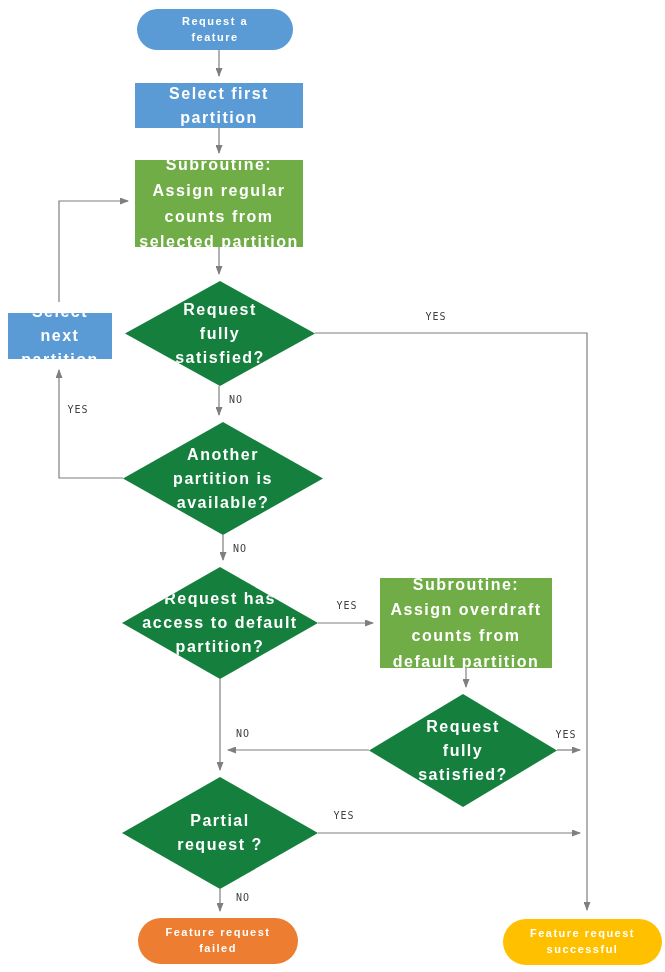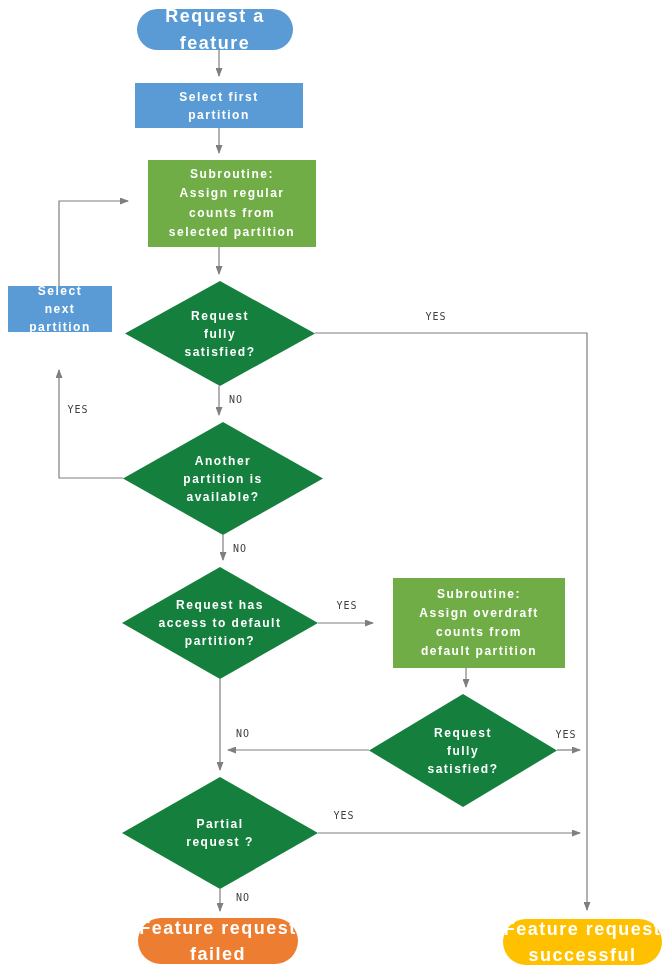--- a/index.html
+++ b/index.html
@@ -1,24 +1,24 @@
 <!DOCTYPE html>
 <html><head>
 <meta charset="utf-8">
 <style>
   html,body{margin:0;padding:0;background:#ffffff;}
   #canvas{position:relative;width:665px;height:972px;background:#ffffff;overflow:hidden;
           font-family:"Liberation Sans",sans-serif;}
   #edges{position:absolute;left:0;top:0;width:665px;height:972px;}
   .node{position:absolute;display:flex;align-items:center;justify-content:center;
-        text-align:center;color:#ffffff;font-weight:bold;font-size:12px;
+        text-align:center;color:#ffffff;font-weight:bold;font-size:16px;
         letter-spacing:1.5px;line-height:1.5;white-space:pre-line;box-sizing:border-box;}
-  .pill{border-radius:23px;background:#5B9BD5;font-size:18px;line-height:1.45;}
+  .pill{border-radius:23px;background:#5B9BD5;font-size:11px;line-height:1.45;}
   .rect{background:#5B9BD5;}
-  .sub{background:#70AD47;line-height:1.6;margin-left:13px;}
+  .sub{background:#70AD47;line-height:1.6;}
   .diamond{background:#15803d;clip-path:polygon(50% 0,100% 50%,50% 100%,0 50%);line-height:1.5;}
   .term-fail{background:#ED7D31;}
   .term-success{background:#FFC000;}
   .edge-label{position:absolute;transform:translateX(-50%);color:#404040;
               font-family:"DejaVu Sans Mono",monospace;font-size:10px;letter-spacing:1px;
               white-space:nowrap;}
 </style>
 </head>
 <body>
 
@@ -55,21 +55,21 @@
 
   <div class="node sub" style="left:135px;top:160px;width:168px;height:87px;">Subroutine:
 Assign regular
 counts from
 selected partition</div>
 
   <div class="node diamond" style="left:125px;top:281px;width:190px;height:105px;">Request
 fully
 satisfied?</div>
 
-  <div class="node rect" style="left:8px;top:286px;width:104px;height:46px;">Select
+  <div class="node rect" style="left:8px;top:313px;width:104px;height:46px;">Select
 next
 partition</div>
 
   <div class="node diamond" style="left:123px;top:422px;width:200px;height:113px;">Another
 partition is
 available?</div>
 
   <div class="node diamond" style="left:122px;top:567px;width:196px;height:112px;">Request has
 access to default
 partition?</div>

